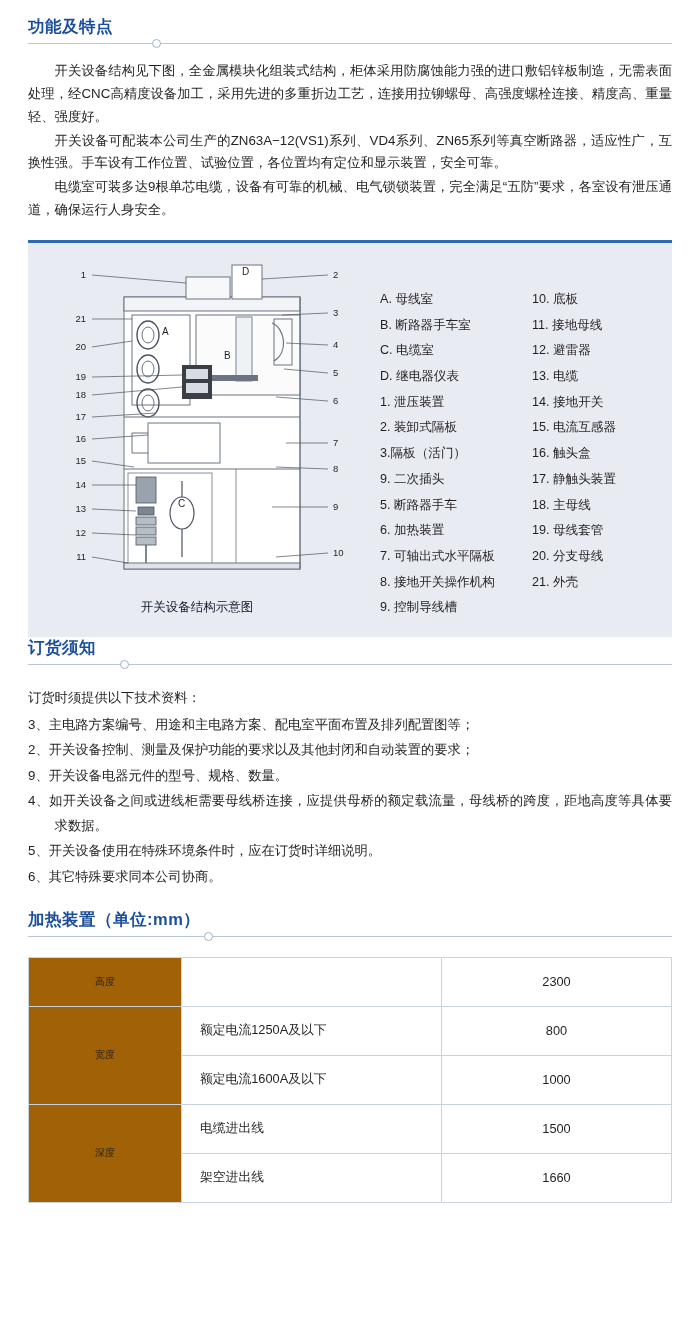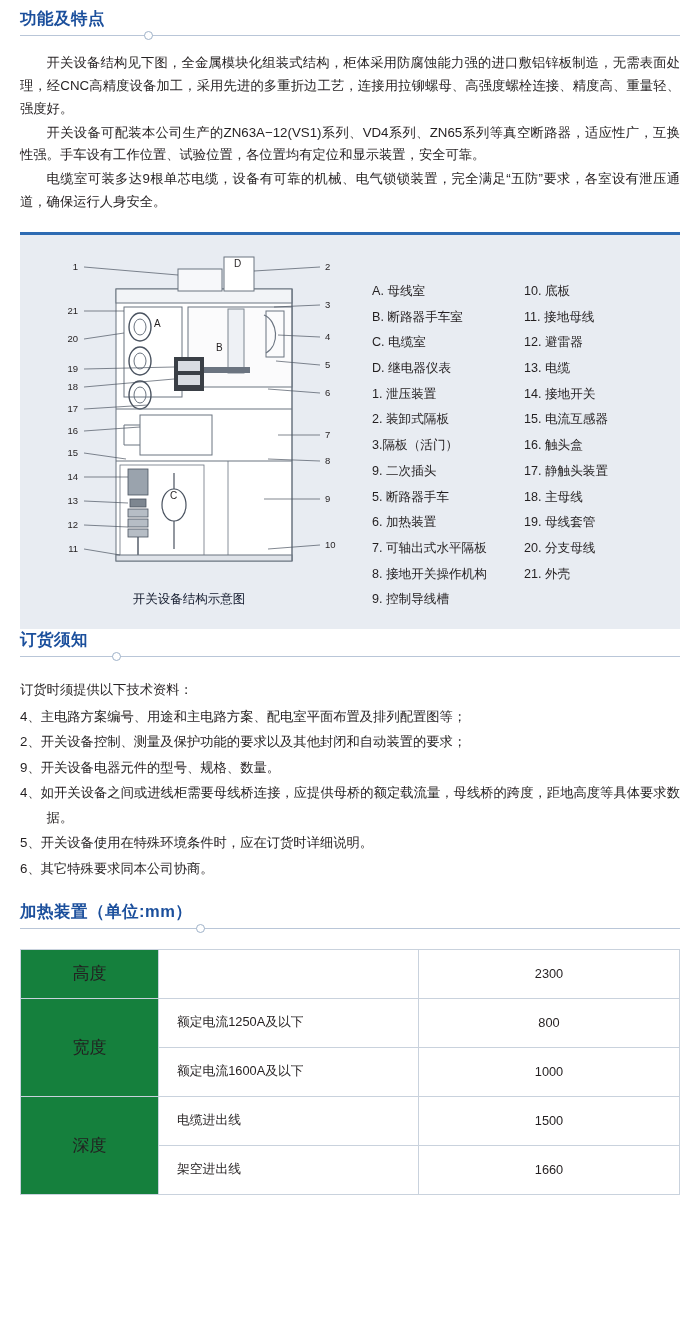--- a/index.html
+++ b/index.html
@@ -3,21 +3,21 @@
 <meta charset="utf-8">
 <style>
   * { box-sizing: border-box; }
   html, body { margin: 0; padding: 0; }
   body {
     width: 700px;
     background: #ffffff;
     font-family: "Liberation Sans", sans-serif;
     color: #231f20;
   }
-  .page { width: 700px; position: relative; padding: 8px; }
+  .page { width: 700px; position: relative; padding: 16px; }
 
   
   .sec-head {
     position: relative;
     margin: 0 12px 0 12px;
     height: 34px;
   }
   .sec-head .title {
     font-size: 16.5px;
     font-weight: bold;
@@ -120,23 +120,23 @@
     font-size: 12.8px;
   }
   table.dim td {
     border: 1px solid #c9d2dd;
     height: 49px;
     text-align: center;
     vertical-align: middle;
     color: #231f20;
   }
   table.dim td.lab {
-    width: 138px;
-    background: #15803d;
-    font-size: 17px;
+    width: 153px;
+    background: #a16207;
+    font-size: 10px;
   }
   table.dim td.mid {
     width: 260px;
     text-align: left;
     padding-left: 18px;
   }
   table.dim td.val { }
 </style>
 </head>
 <body>
@@ -310,21 +310,21 @@
   <div class="sec-head" style="">
     <div class="rule"></div>
     <div class="titlewrap">
       <span class="title">订货须知</span>
     </div>
     <div class="dot" style="left:92px;"></div>
   </div>
 
   <div class="notes">
     <p class="lead">订货时须提供以下技术资料：</p>
-    <p class="item">4、主电路方案编号、用途和主电路方案、配电室平面布置及排列配置图等；</p>
+    <p class="item">3、主电路方案编号、用途和主电路方案、配电室平面布置及排列配置图等；</p>
     <p class="item">2、开关设备控制、测量及保护功能的要求以及其他封闭和自动装置的要求；</p>
     <p class="item">9、开关设备电器元件的型号、规格、数量。</p>
     <p class="item">4、如开关设备之间或进线柜需要母线桥连接，应提供母桥的额定载流量，母线桥的跨度，距地高度等具体要求数据。</p>
     <p class="item">5、开关设备使用在特殊环境条件时，应在订货时详细说明。</p>
     <p class="item">6、其它特殊要求同本公司协商。</p>
   </div>
 
   <div class="sec-head" style="margin-top:20px;">
     <div class="rule"></div>
     <div class="titlewrap">

